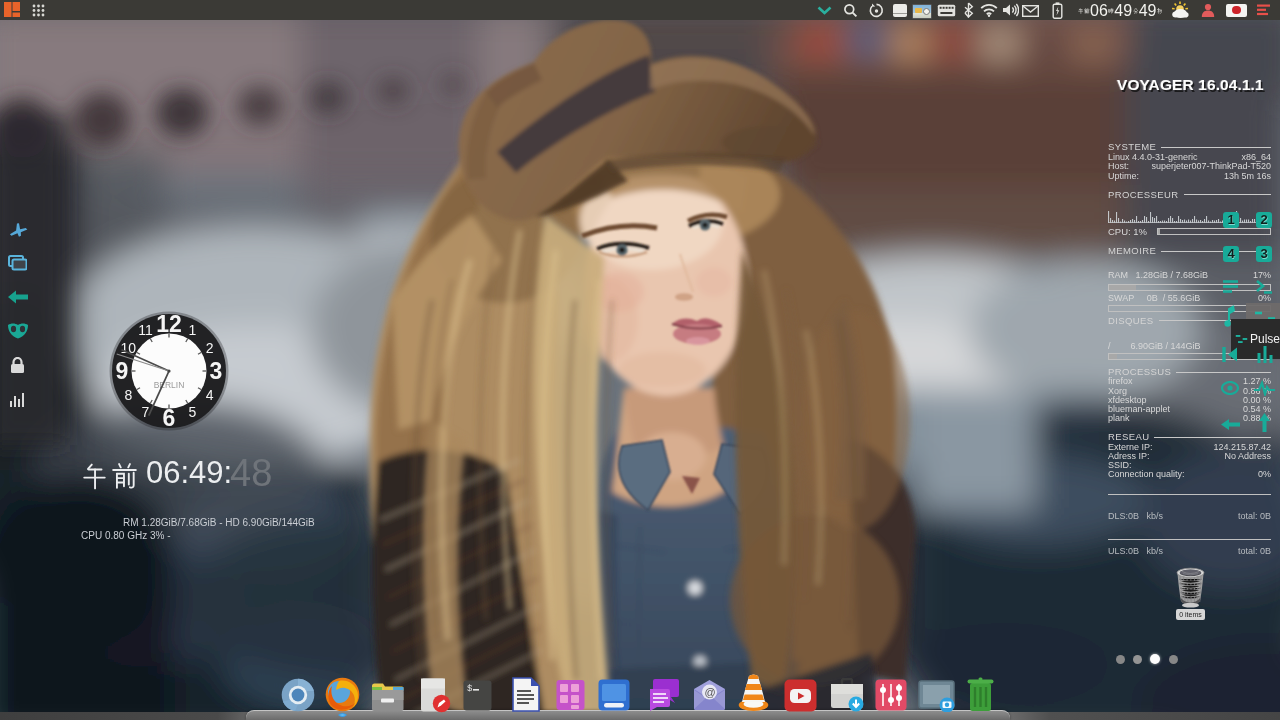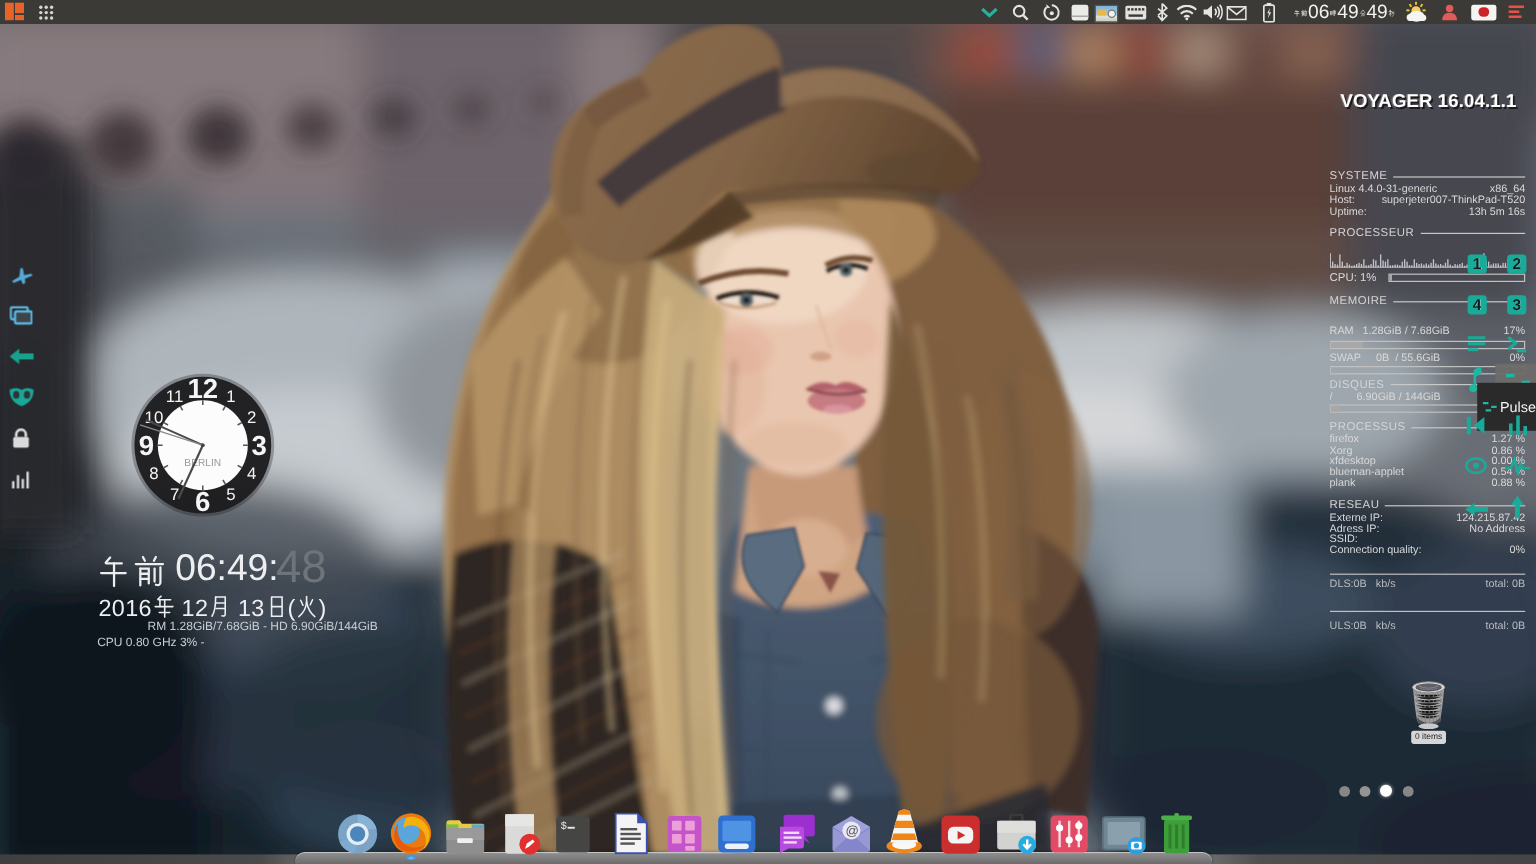--- a/index.html
+++ b/index.html
@@ -433,29 +433,20 @@
           <use href="#kgo"></use>
         </g>
       </svg>
 <svg class="abs" style="left:31px;top:11px" width="27" height="27" viewBox="0 0 100 100">
         <g style="stroke:#eceef0;stroke-width:7;fill:none">
           <use href="#kzen"></use>
         </g>
       </svg>
 <span class="abs" style="left:66px;top:3px;font-size:31px;color:#eceef0;">06:49:</span>
 <span class="abs" style="left:150px;top:0px;font-size:38px;color:#6f747a;">48</span>
-<span class="abs" style="left:2px;top:44px;font-size:19.5px;color:#eceef0;letter-spacing:0.3px">2016<svg width="19" height="19" viewBox="0 0 100 100" style="stroke:#eceef0;stroke-width:7;fill:none;vertical-align:-2px">
-          <use href="#knen"></use>
-        </svg> 12<svg width="19" height="19" viewBox="0 0 100 100" style="stroke:#eceef0;stroke-width:7;fill:none;vertical-align:-2px">
-          <use href="#kgetsu"></use>
-        </svg> 13<svg width="19" height="19" viewBox="0 0 100 100" style="stroke:#eceef0;stroke-width:7;fill:none;vertical-align:-2px">
-          <use href="#knichi"></use>
-        </svg>(<svg width="19" height="19" viewBox="0 0 100 100" style="stroke:#eceef0;stroke-width:7;fill:none;vertical-align:-2px">
-          <use href="#kka"></use>
-        </svg>)</span>
 <span class="abs" style="left:1px;top:65px;font-size:10px;color:#c9cdd3;padding-left:42px;">RM 1.28GiB/7.68GiB - HD 6.90GiB/144GiB</span>
 <span class="abs" style="left:1px;top:78px;font-size:10px;color:#c9cdd3;">CPU 0.80 GHz 3% -</span>
 </div>
 
 <svg class="abs" style="left:107px;top:309px" width="124" height="124" viewBox="0 0 124 124">
 <circle cx="62" cy="62" r="59.5" fill="#17171a" opacity="0.3"></circle>
 <circle cx="62" cy="62" r="57" fill="#1c1c1f" opacity="0.95"></circle>
 <circle cx="62" cy="62" r="37.5" fill="#fcfcfc"></circle>
 <line x1="62.0" y1="28.5" x2="62.0" y2="24.5" stroke="#555" stroke-width="1.3"></line>
       <line x1="78.8" y1="33.0" x2="80.8" y2="29.5" stroke="#555" stroke-width="1.3"></line>
@@ -634,21 +625,21 @@
         <i style="width:27px"></i>
       </div>
 <div class="row" style="margin-top:3px">
         <span>SWAP&nbsp;&nbsp;&nbsp;&nbsp;&nbsp;0B&nbsp;&nbsp;/ 55.6GiB</span>
         <span>0%</span>
       </div>
 <div class="bar">
         <i style="width:0px"></i>
       </div>
 <div class="hdr" style="margin-top:4px">DISQUES<span class="hl"></span></div>
-<div class="row" style="margin-top:1px">
+<div class="row" style="margin-top:17px">
         <span>/&nbsp;&nbsp;&nbsp;&nbsp;&nbsp;&nbsp;&nbsp;&nbsp;6.90GiB / 144GiB</span>
         <span>5%</span>
       </div>
 <div class="bar">
         <i style="width:8px"></i>
       </div>
 <div class="hdr" style="margin-top:7px">PROCESSUS<span class="hl"></span></div>
 <div class="row" style="margin-top:1px">
         <span>firefox</span>
         <span>1.27 %</span>
@@ -680,21 +671,21 @@
       </div>
 <div class="row">
         <span>SSID:</span>
         <span></span>
       </div>
 <div class="row">
         <span>Connection quality:</span>
         <span>0%</span>
       </div>
 <div style="border-top:1px solid #c0c0c0;margin-top:15px"></div>
-<div class="row" style="margin-top:3px;color:#b8bcc0">
+<div class="row" style="margin-top:17px;color:#b8bcc0">
         <span>DLS:0B&nbsp;&nbsp;&nbsp;kb/s</span>
         <span>total: 0B</span>
       </div>
 <div style="border-top:1px solid #c0c0c0;margin-top:17px"></div>
 <div class="row" style="margin-top:7px;color:#b8bcc0">
         <span>ULS:0B&nbsp;&nbsp;&nbsp;kb/s</span>
         <span>total: 0B</span>
       </div>
 </div>
 

